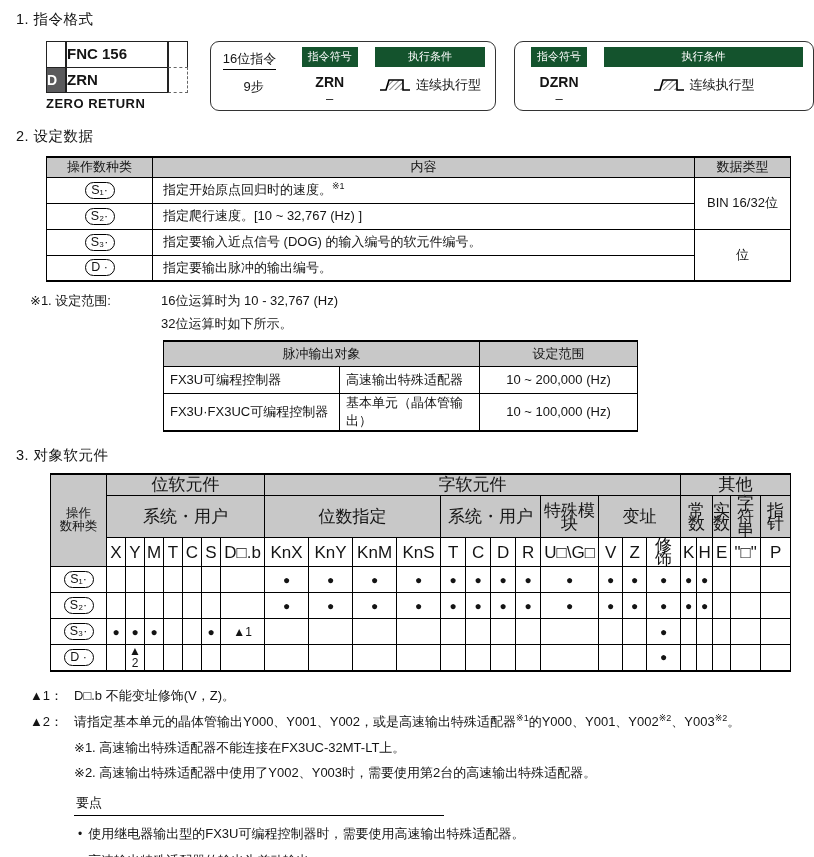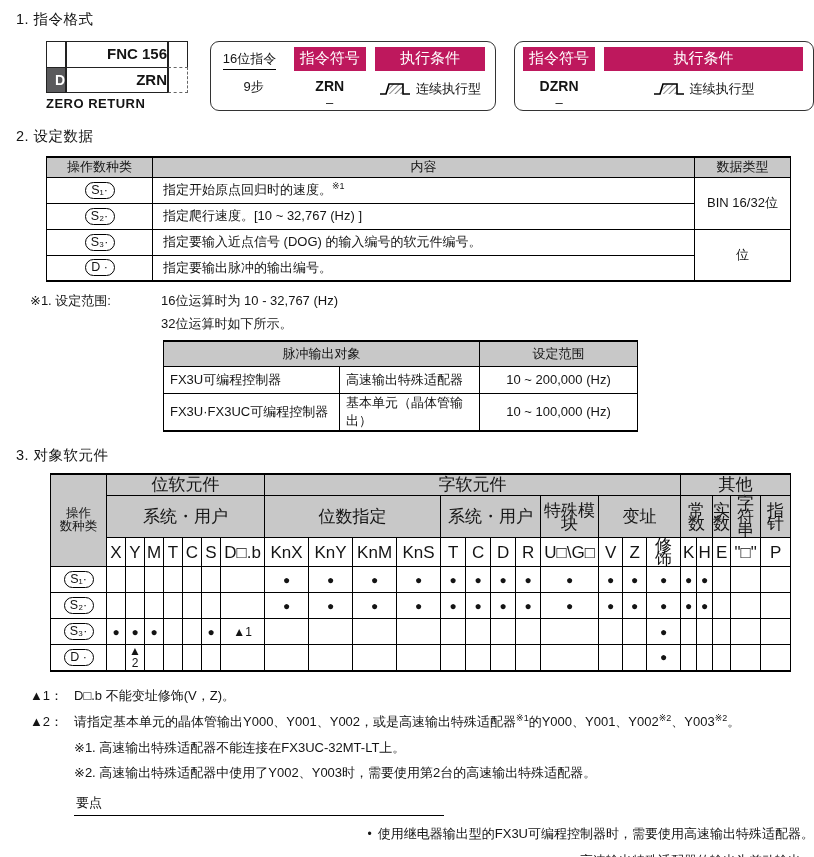--- a/index.html
+++ b/index.html
@@ -5,35 +5,35 @@
   * { box-sizing: border-box; margin: 0; padding: 0; }
   html,body { width:814px; height:857px; overflow:hidden; background:#fff;
     font-family:"Liberation Sans","DejaVu Sans",sans-serif; color:#141414; font-size:13px; }
   .page { padding-top:10px; }
   .sec-title { font-size:14.5px; margin-left:16px; letter-spacing:0.5px; }
 
   
   .fmt-row { display:flex; align-items:flex-start; margin:12px 0 16px 46px; gap:18px; }
   .fnc-wrap { width:150px; }
   .fnc-grid { display:grid; grid-template-columns:20px 102px 20px; grid-template-rows:26px 26px; }
-  .fnc-cell { border:1.5px solid #222; text-align:right; }
+  .fnc-cell { border:1.5px solid #222; text-align:left; }
   .fnc-cell.c1r1 { border-bottom:none; }
   .fnc-cell.c2 { font-weight:bold; font-size:15px; line-height:24px; }
   .fnc-cell.c2r1 { border-bottom:none; }
   .fnc-d { background:#5a5a5c; color:#fff; font-weight:bold; font-size:14px; line-height:24px; }
   .fnc-dash { border:1.5px dashed #666; border-left:1.5px solid #222; }
   .fnc-caption { font-weight:bold; font-size:13px; margin-top:3px; letter-spacing:0.5px; text-align:left; }
   .instr-box { border:1.5px solid #333; border-radius:9px; height:70px; padding:5px 10px 4px 12px; display:flex; gap:13px; }
   .instr-box.b16 { width:294px; }
   .instr-box.b32 { width:308px; }
   .ib-col { display:flex; flex-direction:column; align-items:center; }
   .bits-col { width:62px; align-items:flex-start; padding-top:3px; }
   .bits-label { border-bottom:1px solid #000; padding-bottom:1px; }
   .steps { margin-top:8px; width:100%; text-align:center; }
-  .badge { background:#be185d; color:#fff; font-size:15px; padding:2px 6px 3px 6px; text-align:center; white-space:nowrap; }
+  .badge { background:#14532d; color:#fff; font-size:11px; padding:2px 6px 3px 6px; text-align:center; white-space:nowrap; }
   .sym-col { width:64px; }
   .sym-val { font-weight:bold; font-size:14px; margin-top:7px; }
   .sym-sub { margin-top:1px; }
   .cond-col { flex:1; }
   .cond-col .badge { width:100%; }
   .cond-line { display:flex; align-items:center; gap:5px; margin-top:9px; white-space:nowrap; }
 
   
   table { border-collapse:collapse; table-layout:fixed; }
   th,td { border:1px solid #000; }
@@ -75,21 +75,21 @@
   .device-table td.op-cell { height:26px; }
 
   
   .fnotes { margin:14px 0 0 30px; }
   .fn-row { display:flex; margin-bottom:7px; line-height:19px; }
   .fn-label { width:44px; flex:none; }
   .fn-body { flex:1; max-width:700px; }
   .sub-note { margin:6px 0 0 44px; line-height:19px; }
   .keypoint { margin:12px 0 0 44px; width:370px; border-bottom:1.5px solid #000; padding:0 0 3px 2px; }
   .bullets { margin:9px 0 0 48px; }
-  .bullet-line { margin-bottom:9px;text-align:right; }
+  .bullet-line { margin-bottom:9px; }
   .bullet-line::before { content:"\2022"; margin-right:6px; font-size:12px; }
 </style>
 </head>
 <body>
 
 <div class="page">
 
   <div class="sec-title">1. 指令格式</div>
 
   <div class="fmt-row">

